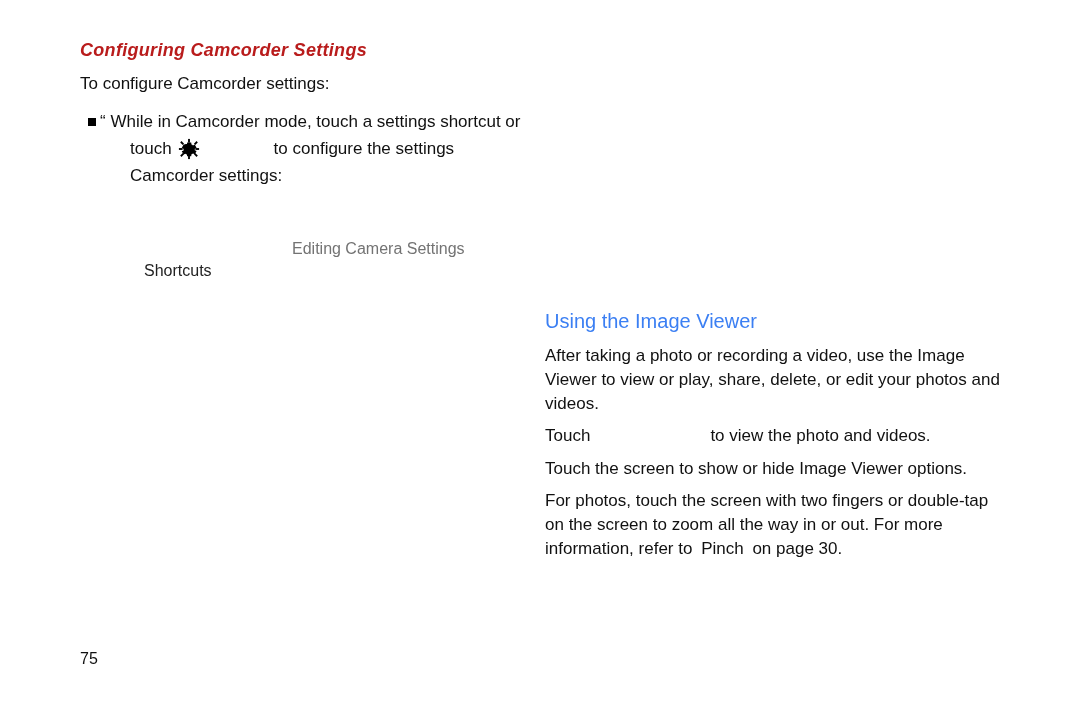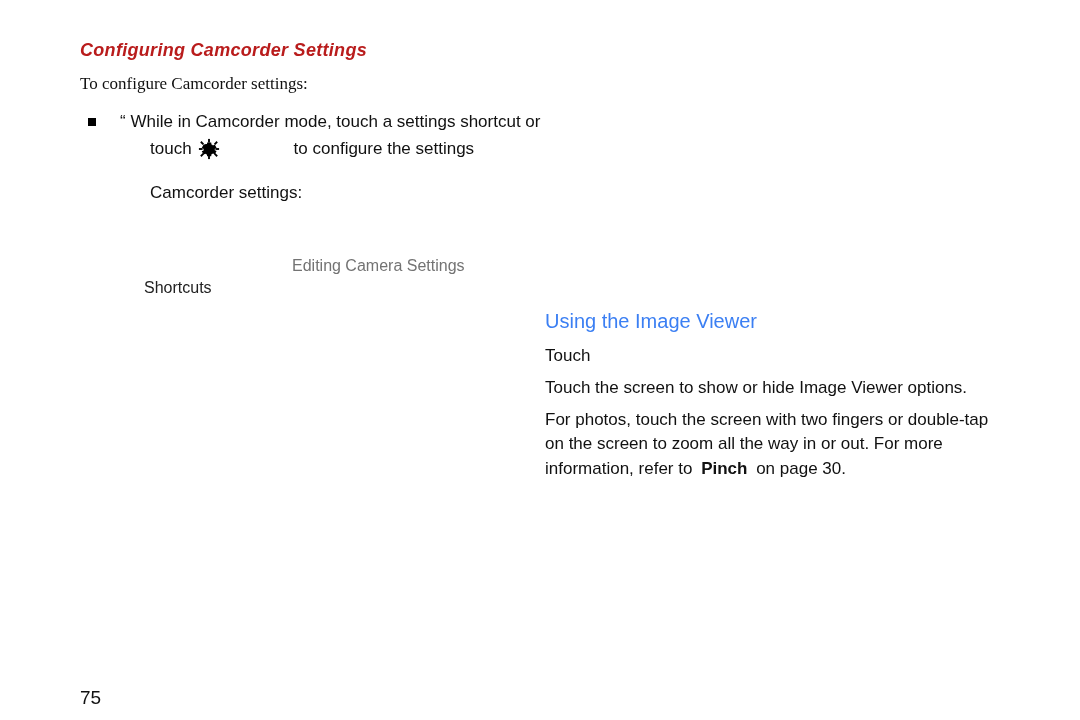--- a/index.html
+++ b/index.html
@@ -41,24 +41,24 @@
       font-weight: 400;
       font-size: 20px;
       line-height: 1.3;
       margin-bottom: 10px;
     }
     .body-text {
       color: #111;
       font-size: 17px;
       line-height: 1.45;
     }
-    .intro { margin-bottom: 14px; font-family: Liberation Serif, serif; }
+    .intro { margin-bottom: 14px; }
     .bullet-row {
       display: flex;
-      gap: 24px;
+      gap: 4px;
       margin-left: 8px;
     }
     .bullet-square {
       width: 8px;
       height: 8px;
       background: #000;
       margin-top: 8px;
       flex: 0 0 auto;
     }
     .bullet-content {
@@ -75,21 +75,21 @@
       margin-top: 2px;
       margin-left: 30px;
     }
     .gear-slot {
       width: 90px;
       display: flex;
       align-items: center;
     }
     .line3 {
       margin-left: 30px;
-      margin-top: 19px;
+      margin-top: 2px;
     }
     .sub-block {
       margin-top: 52px;
       position: relative;
     }
     .sub-edit {
       position: absolute;
       left: 212px;
       top: 0;
       font-size: 16px;
@@ -111,28 +111,27 @@
     .touch-line {
       display: flex;
       align-items: baseline;
       gap: 0;
     }
     .touch-word { flex: 0 0 auto; }
     .touch-gap {
       display: inline-block;
       width: 120px;
     }
-    .pinch-ref { display: inline; padding: 0 4px; font-weight: bold; }
+    .pinch-ref { display: inline; padding: 0 4px; }
     .page-num {
       position: absolute;
       left: 80px;
       top: 650px;
-      font-size: 19px;
+      font-size: 16px;
       color: #111;
-      margin-top: 37px;
     }
   </style>
 </head>
 <body>
 
 <div class="page">
 
   <div class="col-left">
     <div class="heading-blue-italic">Configuring Camcorder Settings</div>
     <div class="body-text intro">To configure Camcorder settings:</div>
@@ -167,23 +166,25 @@
     </div>
 
     <div class="sub-block">
       <div class="sub-edit">Editing Camera Settings</div>
       <div class="sub-shortcuts">Shortcuts</div>
     </div>
   </div>
 
   <div class="col-right">
     <div class="heading-blue">Using the Image Viewer</div>
+    <div class="right-para">After taking a photo or recording a video, use the Image Viewer to view or play, share, delete, or edit your photos and videos.</div>
     <div class="right-para touch-line">
       <span class="touch-word">Touch</span>
       <span class="touch-gap"></span>
+      <span>to view the photo and videos.</span>
     </div>
     <div class="right-para">Touch the screen to show or hide Image Viewer options.</div>
     <div class="right-para">
       <span>For photos, touch the screen with two fingers or double-tap on the screen to zoom all the way in or out. For more information, refer to </span><span class="pinch-ref" style="display:inline">Pinch</span><span> on page 30.</span>
     </div>
   </div>
 
   <div class="page-num">75</div>
 
 </div>

